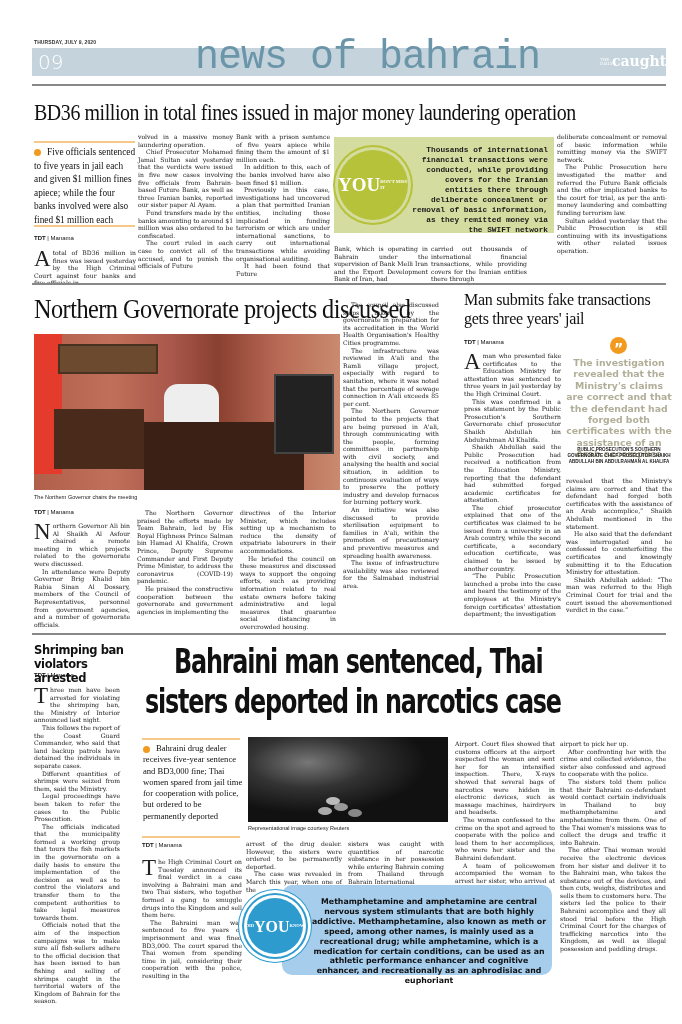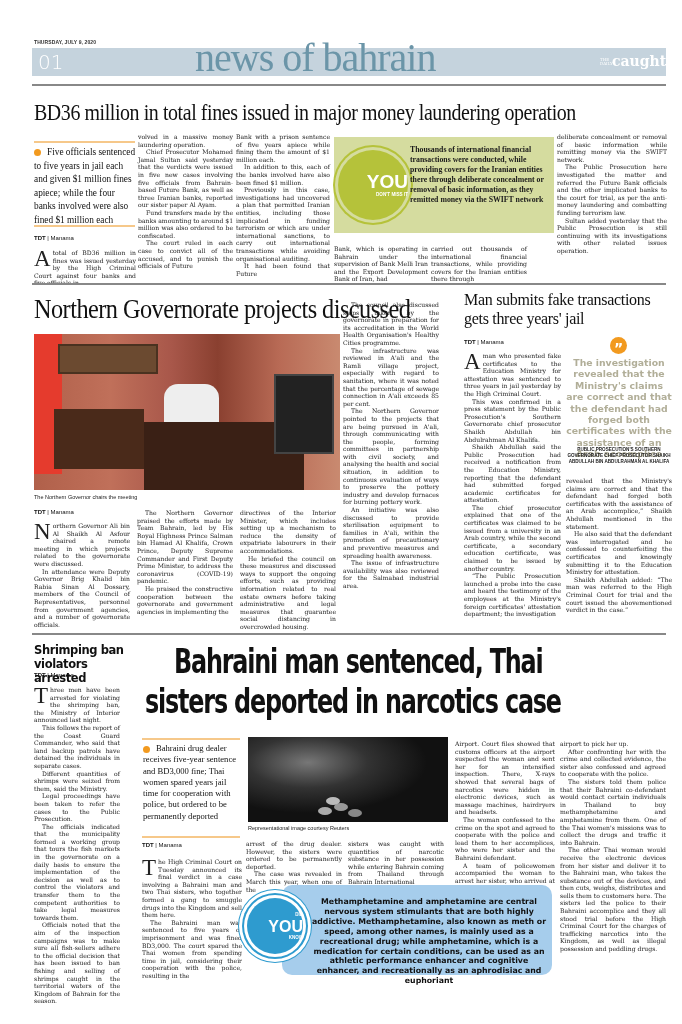--- a/index.html
+++ b/index.html
@@ -2,54 +2,54 @@
 <html><head>
 <meta charset="utf-8">
 <style>
 *{box-sizing:border-box;margin:0;padding:0}
 html,body{width:682px;height:1024px;background:#fff;overflow:hidden}
 body{position:relative;font-family:"DejaVu Serif","Liberation Serif",serif;color:#222}
 .abs{position:absolute}
 .dateline{left:34px;top:39px;font-family:"Liberation Sans",sans-serif;font-size:5px;font-weight:bold;letter-spacing:.1px;color:#333}
 .mast{left:32px;top:48px;width:634px;height:28px;background:#c5d3dd}
 .pagenum{left:38px;top:49px;font-family:"DejaVu Sans",sans-serif;font-weight:200;font-size:20px;color:#fff;line-height:26px}
-.mastname{left:195px;top:36px;font-family:Liberation Serif, serif;font-weight:300;font-size:40px;color:#6b95a8;line-height:44px;letter-spacing:-1px}
+.mastname{left:195px;top:36px;font-family:Liberation Mono, monospace;font-weight:300;font-size:40px;color:#6b95a8;line-height:44px;letter-spacing:-1px}
 .brand{left:600px;top:52px;color:#fff;font-family:"DejaVu Serif",serif;font-weight:bold;font-size:14px;line-height:18px}
 .brand small{font-size:4px;line-height:4px;display:inline-block;vertical-align:middle;width:12px;font-weight:normal}
 .rule{height:1px;background:#777}
 .rule.thick{height:2px;background:#888}
 .h1{font-family:"Liberation Serif",serif;color:#111;white-space:nowrap}
 .col{font-size:6.1px;line-height:7.6px;text-align:justify;hyphens:auto}
 .col p{text-indent:8px}
 .col p.noind{text-indent:0}
 .dropcap{float:left;font-size:23px;line-height:18px;margin-right:2px;margin-top:1px;font-family:"Liberation Serif",serif}
 .byline{font-family:"Liberation Sans",sans-serif;font-size:6px;color:#111}
 .byline b{font-weight:bold}
 .stand{font-family:"Liberation Serif",serif;font-weight:normal;font-size:10.5px;line-height:13px;color:#111}
 .dot{display:inline-block;width:7px;height:7px;border-radius:50%;background:#f29a1f;margin-right:6px;vertical-align:middle}
 .orange-rule{height:2px;background:#f6c88a}
 .caption{font-family:"Liberation Sans",sans-serif;font-size:5.5px;color:#222}
 .green-box{background:#d5dc9f}
-.green-text{font-family:Liberation Serif, serif;font-weight:bold;font-size:7.8px;line-height:10px;color:#1b1b1b;}
-.you-badge{border-radius:50%;display:flex;flex-direction:column;align-items:flex-end;justify-content:center;color:#fff;font-family:Liberation Sans, sans-serif;font-weight:bold}
+.green-text{font-family:Liberation Mono, monospace;font-weight:bold;font-size:7.8px;line-height:10px;color:#1b1b1b;text-align:right}
+.you-badge{border-radius:50%;display:flex;align-items:center;justify-content:center;color:#fff;font-family:Liberation Serif, serif;font-weight:bold}
 .photo1{background:linear-gradient(90deg,#b0604a 0%,#c0705a 25%,#a8574a 45%,#8a4030 60%,#b86a55 80%,#c98a70 100%)}
 .photo2{background:radial-gradient(ellipse at 30% 30%,#777 0%,#333 30%,#111 60%),#222}
 .quote-text{font-family:"DejaVu Sans",sans-serif;font-weight:bold;font-size:9.3px;line-height:11.4px;color:#b1ae98;text-align:center}
 .attrib{font-family:"Liberation Sans",sans-serif;font-weight:bold;font-size:4.6px;line-height:6px;text-align:center;color:#222}
 .bighead{font-family:"DejaVu Sans Condensed","DejaVu Sans",sans-serif;font-weight:bold;font-size:34px;line-height:40px;letter-spacing:-1.5px;color:#111;transform:scaleX(.78);transform-origin:left top;white-space:nowrap}
 .subhead{font-family:"DejaVu Sans",sans-serif;font-weight:bold;font-size:11.5px;line-height:14px;color:#111;letter-spacing:-.4px}
 .blue-box{background:#a6cdec;border-radius:10px}
 .blue-text{font-family:"DejaVu Sans",sans-serif;font-weight:bold;font-size:7.8px;line-height:9.9px;color:#111;text-align:center}
 </style>
 </head>
 <body>
 
 <div class="abs dateline">THURSDAY, JULY 9, 2020</div>
 <div class="abs mast"></div>
-<div class="abs pagenum">01</div>
+<div class="abs pagenum">09</div>
 <div class="abs mastname">news of bahrain</div>
 <div class="abs brand"><small>THE DAILY</small><span>caught</span></div>
 <div class="abs rule thick" style="left:32px;top:84px;width:634px"></div>
 
 <div class="abs h1" style="left:34px;top:98px;font-size:24px;line-height:28px;letter-spacing:-.5px;transform:scaleX(.83);transform-origin:left top">BD36 million in total fines issued in major money laundering operation</div>
 
 <div class="abs orange-rule" style="left:34px;top:141px;width:101px"></div>
 <div class="abs stand" style="left:34px;top:146px;width:102px;font-size:9.3px;line-height:13.5px"><span class="dot"></span><span>Five officials sentenced to five years in jail each and given $1 million fines apiece; while the four banks involved were also fined $1 million each</span></div>
 <div class="abs orange-rule" style="left:34px;top:225px;width:101px"></div>
 <div class="abs byline" style="left:34px;top:235px"><b>TDT</b> | <span>Manama</span></div>
@@ -151,21 +151,21 @@
  <p>Different quantities of shrimps were seized from them, said the Ministry.</p>
  <p>Legal proceedings have been taken to refer the cases to the Public Prosecution.</p>
  <p>The officials indicated that the municipality formed a working group that tours the fish markets in the governorate on a daily basis to ensure the implementation of the decision as well as to control the violators and transfer them to the competent authorities to take legal measures towards them.</p>
  <p>Officials noted that the aim of the inspection campaigns was to make sure all fish-sellers adhere to the official decision that has been issued to ban fishing and selling of shrimps caught in the territorial waters of the Kingdom of Bahrain for the season.</p>
 </div>
 
 <div class="abs bighead" style="left:174px;top:641px">Bahraini man sentenced, Thai</div>
 <div class="abs bighead" style="left:145px;top:681px">sisters deported in narcotics case</div>
 
 <div class="abs orange-rule" style="left:142px;top:738px;width:98px"></div>
-<div class="abs stand" style="left:143px;top:743px;width:100px;font-size:8.6px;line-height:11.3px"><span class="dot"></span><span>Bahraini drug dealer receives five-year sentence and BD3,000 fine; Thai women spared years jail time for cooperation with police, but ordered to be permanently deported</span></div>
+<div class="abs stand" style="left:143px;top:743px;width:100px;font-size:8.6px;line-height:11.3px"><span class="dot"></span><span>Bahraini drug dealer receives five-year sentence and BD3,000 fine; Thai women spared from jail time for cooperation with police, but ordered to be permanently deported</span></div>
 <div class="abs orange-rule" style="left:142px;top:836px;width:98px"></div>
 <div class="abs photo2" style="left:248px;top:737px;width:200px;height:85px;overflow:hidden">
  <div style="position:absolute;left:70px;top:70px;width:14px;height:8px;border-radius:50%;background:#aaa"></div>
  <div style="position:absolute;left:86px;top:66px;width:14px;height:8px;border-radius:50%;background:#999"></div>
  <div style="position:absolute;left:78px;top:60px;width:14px;height:8px;border-radius:50%;background:#bbb"></div>
  <div style="position:absolute;left:100px;top:72px;width:14px;height:8px;border-radius:50%;background:#888"></div>
 </div>
 <div class="abs caption" style="left:248px;top:825px">Representational image courtesy Reuters</div>
 <div class="abs byline" style="left:142px;top:842px"><b>TDT</b> | <span>Manama</span></div>
 <div class="abs col" style="left:142px;top:858px;width:100px">

